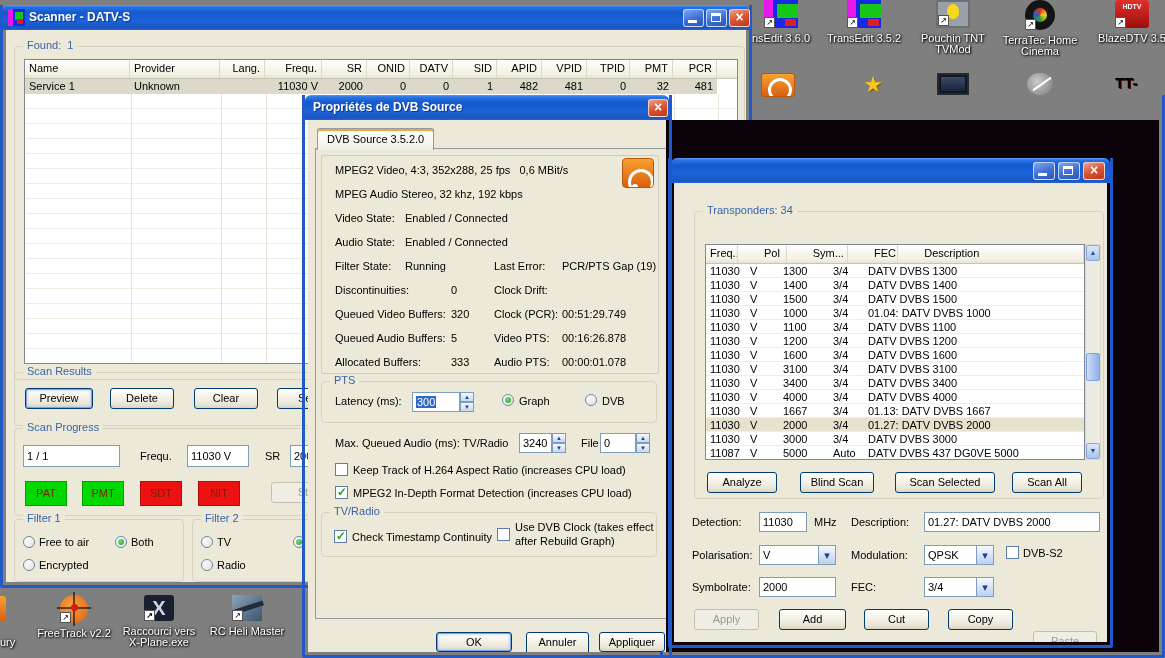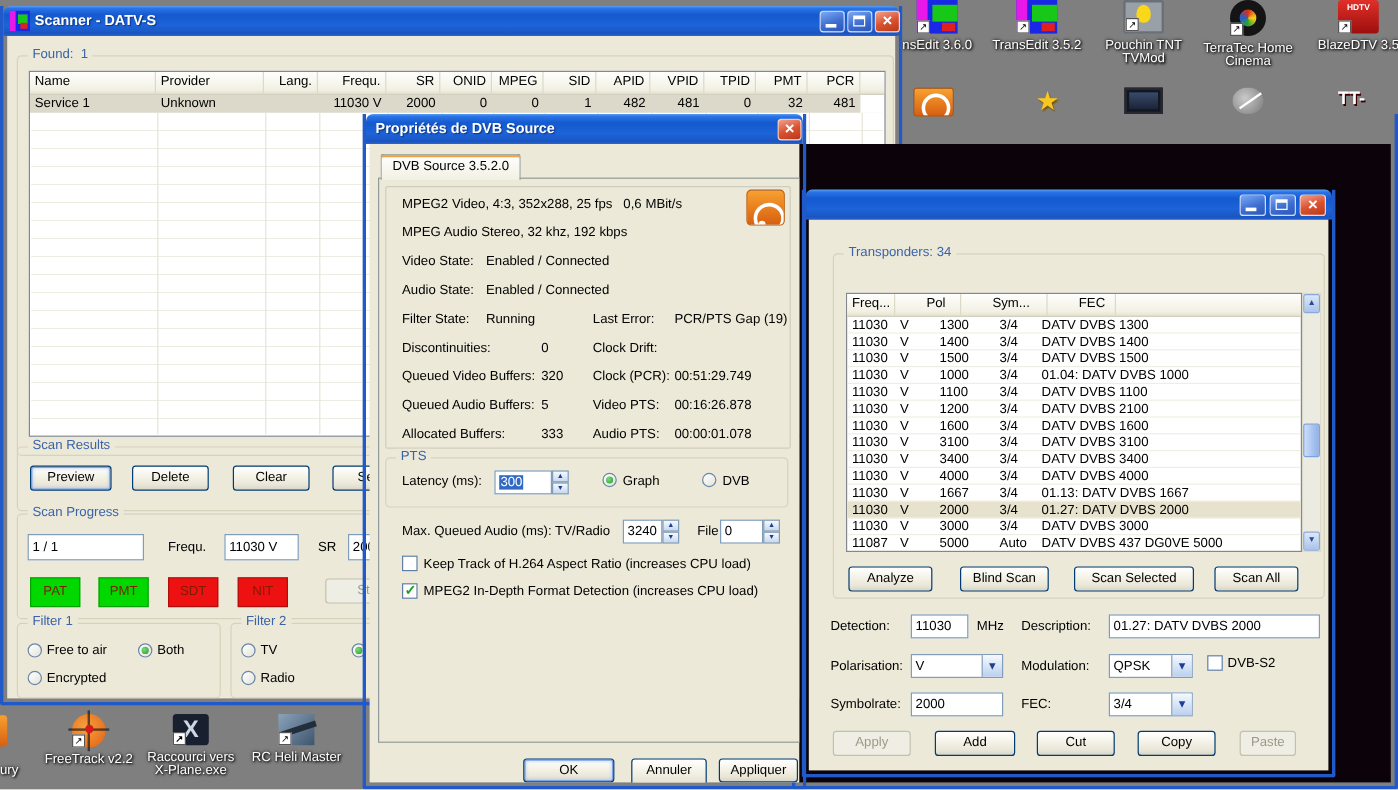--- a/index.html
+++ b/index.html
@@ -135,21 +135,21 @@
   .blaze{background:linear-gradient(#e03028,#9c0e0e);border-radius:3px;}
   .blaze .hd{position:absolute;top:3px;left:0;right:0;text-align:center;color:#fff;font-weight:bold;font-size:7px;}
   .ico2{position:absolute;top:73px;width:32px;height:22px;overflow:hidden;}
   .rss2{background:linear-gradient(#f8a030,#d86010);border:1px solid #b85808;border-radius:3px;}
   .rss2 i{position:absolute;left:6px;bottom:-6px;width:18px;height:18px;border:3px solid #fff;border-radius:50%;}
   .star2{color:#f8c820;font-size:22px;line-height:24px;text-align:center;text-shadow:1px 1px 1px #805808;}
   .mon2{background:#101820;border:2px solid #282830;box-sizing:border-box;}
   .mon2 i{position:absolute;inset:2px;background:linear-gradient(#3a4a6a,#1a2438);}
   .sat2{background:radial-gradient(circle at 40% 40%,#cacaca,#787878);border-radius:50%;width:26px;height:22px;}
   .sat2 i{position:absolute;left:4px;top:10px;width:22px;height:2px;background:#fff;transform:rotate(-35deg);}
-  .tt2{color:#ffffff;font-weight:bold;font-size:15px;line-height:20px;text-shadow:1px 1px 0 #400000;}
+  .tt2{color:#000000;font-weight:bold;font-size:15px;line-height:20px;text-shadow:1px 1px 0 #400000;}
   .ft{background:radial-gradient(circle at 40% 40%,#f8a040,#e06010);border-radius:50%;width:28px;height:28px;}
   .ft .dot{position:absolute;left:11px;top:9px;width:7px;height:7px;border-radius:50%;background:#d81818;}
   .ft .ch{position:absolute;left:13px;top:-3px;width:2px;height:34px;background:rgba(20,20,20,.65);}
   .ft .cv{position:absolute;left:-3px;top:12px;width:34px;height:2px;background:rgba(20,20,20,.65);}
   .xpl{background:#182030;border-radius:3px;color:#cdd6e4;font-weight:bold;font-size:20px;line-height:26px;text-align:center;}
   .rch{background:linear-gradient(135deg,#8ba3ba,#3e556e);}
   .rch i{position:absolute;left:2px;top:10px;width:30px;height:5px;background:#222e3c;transform:rotate(-18deg);}
   .sliver{position:absolute;left:0;top:596px;width:6px;height:26px;background:linear-gradient(#f8a030,#d86010);border-radius:0 3px 3px 0;}
 </style>
 </head>
@@ -260,21 +260,21 @@
       <div class="group" style="left:8px;top:16px;width:731px;height:334px;">
         <span class="legend">Found:  1</span>
         <div class="listview t-scan" style="left:9px;top:12px;width:714px;height:305px;">
           <div class="lv-head">
               <div class="c c0">Name</div>
               <div class="c c1">Provider</div>
               <div class="c c2">Lang.</div>
               <div class="c c3">Frequ.</div>
               <div class="c c4">SR</div>
               <div class="c c5">ONID</div>
-              <div class="c c6">MPEG</div>
+              <div class="c c6">DATV</div>
               <div class="c c7">SID</div>
               <div class="c c8">APID</div>
               <div class="c c9">VPID</div>
               <div class="c c10">TPID</div>
               <div class="c c11">PMT</div>
               <div class="c c12">PCR</div>
             </div>
           <div>
               <div class="lrow sel">
                 <div class="c c0">Service 1</div>
@@ -352,20 +352,21 @@
     <div class="client">
 
       <div class="group" style="left:20px;top:28px;width:410px;height:288px;">
         <span class="legend">Transponders: 34</span>
         <div class="listview t-trans" style="left:10px;top:32px;width:380px;height:216px;">
           <div class="lv-head">
               <div class="c c0">Freq...</div>
               <div class="c c1">Pol</div>
               <div class="c c2">Sym...</div>
               <div class="c c3">FEC</div>
+              <div class="c c4">Description</div>
             </div>
           <div>
               <div class="lrow">
                 <div class="c c0">11030</div>
                 <div class="c c1">V</div>
                 <div class="c c2">1300</div>
                 <div class="c c3">3/4</div>
                 <div class="c c4">DATV DVBS 1300</div>
               </div>
               <div class="lrow">
@@ -394,21 +395,21 @@
                 <div class="c c1">V</div>
                 <div class="c c2">1100</div>
                 <div class="c c3">3/4</div>
                 <div class="c c4">DATV DVBS 1100</div>
               </div>
               <div class="lrow">
                 <div class="c c0">11030</div>
                 <div class="c c1">V</div>
                 <div class="c c2">1200</div>
                 <div class="c c3">3/4</div>
-                <div class="c c4">DATV DVBS 2100</div>
+                <div class="c c4">DATV DVBS 1200</div>
               </div>
               <div class="lrow">
                 <div class="c c0">11030</div>
                 <div class="c c1">V</div>
                 <div class="c c2">1600</div>
                 <div class="c c3">3/4</div>
                 <div class="c c4">DATV DVBS 1600</div>
               </div>
               <div class="lrow">
                 <div class="c c0">11030</div>
@@ -487,21 +488,21 @@
 
       <span class="flabel" style="left:18px;top:398px;">Symbolrate:</span>
       <div class="tbox" style="left:85px;top:394px;width:77px;">2000</div>
       <span class="flabel" style="left:177px;top:398px;text-align:center;">FEC:</span>
       <div class="combo" style="left:250px;top:394px;width:70px;">3/4</div>
 
       <div class="btn disabled" style="left:20px;top:426px;width:65px;">Apply</div>
       <div class="btn" style="left:105px;top:426px;width:67px;">Add</div>
       <div class="btn" style="left:190px;top:426px;width:65px;">Cut</div>
       <div class="btn" style="left:274px;top:426px;width:65px;">Copy</div>
-      <div class="btn disabled" style="left:359px;top:426px;width:47px;">Paste</div>
+      <div class="btn disabled" style="left:359px;top:448px;width:64px;">Paste</div>
     </div>
   </div>
 
   <div class="window win-frame" style="left:302px;top:95px;width:370px;height:563px;z-index:40;">
     <div class="titlebar">
       <span class="title-text" style="left:8px;">Propriétés de DVB Source</span>
       <span class="tb-btn tb-close" style="left:343px;width:20px;"></span>
     </div>
     <div class="client">
       <div class="tab-item" style="left:9px;top:8px;">DVB Source 3.5.2.0</div>
@@ -583,20 +584,28 @@
       <div class="spin" style="left:328px;top:313px;z-index:3;">
           <i class="up">▲</i>
           <i class="dn">▼</i>
         </div>
 
       <span class="check" style="left:27px;top:343px;z-index:3;"></span>
       <span class="flabel" style="left:45px;top:344px;z-index:3;position:absolute;">Keep Track of H.264 Aspect Ratio (increases CPU load)</span>
       <span class="check on" style="left:27px;top:366px;z-index:3;"></span>
       <span class="flabel" style="left:45px;top:367px;z-index:3;position:absolute;">MPEG2 In-Depth Format Detection (increases CPU load)</span>
 
+      <div class="group" style="left:13px;top:392px;width:336px;height:45px;z-index:3;">
+        <span class="legend">TV/Radio</span>
+        <span class="check on" style="left:12px;top:17px;"></span>
+        <span class="flabel" style="left:30px;top:18px;">Check Timestamp Continuity</span>
+        <span class="check" style="left:175px;top:15px;"></span>
+        <span class="flabel" style="left:193px;top:8px;">Use DVB Clock (takes effect</span>
+        <span class="flabel" style="left:193px;top:22px;">after Rebuild Graph)</span>
+      </div>
 
       <div class="btn default" style="left:128px;top:512px;width:76px;height:20px;">OK</div>
       <div class="btn" style="left:218px;top:512px;width:63px;height:24px;">Annuler</div>
       <div class="btn" style="left:291px;top:512px;width:66px;height:20px;">Appliquer</div>
     </div>
   </div>
 
 </div>
 
 </body></html>

